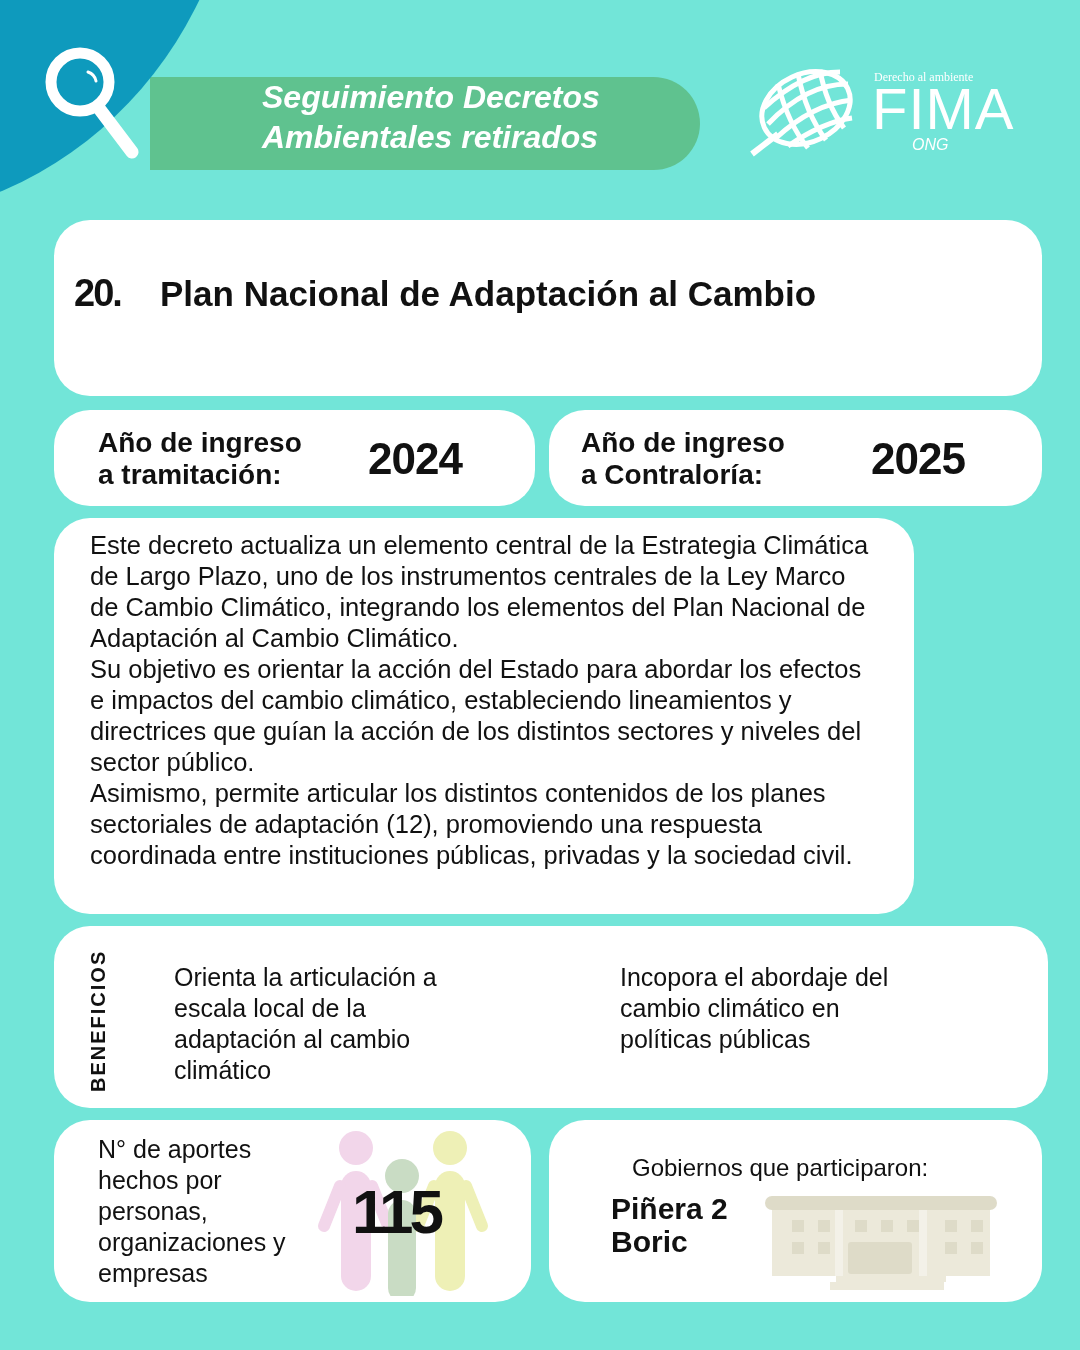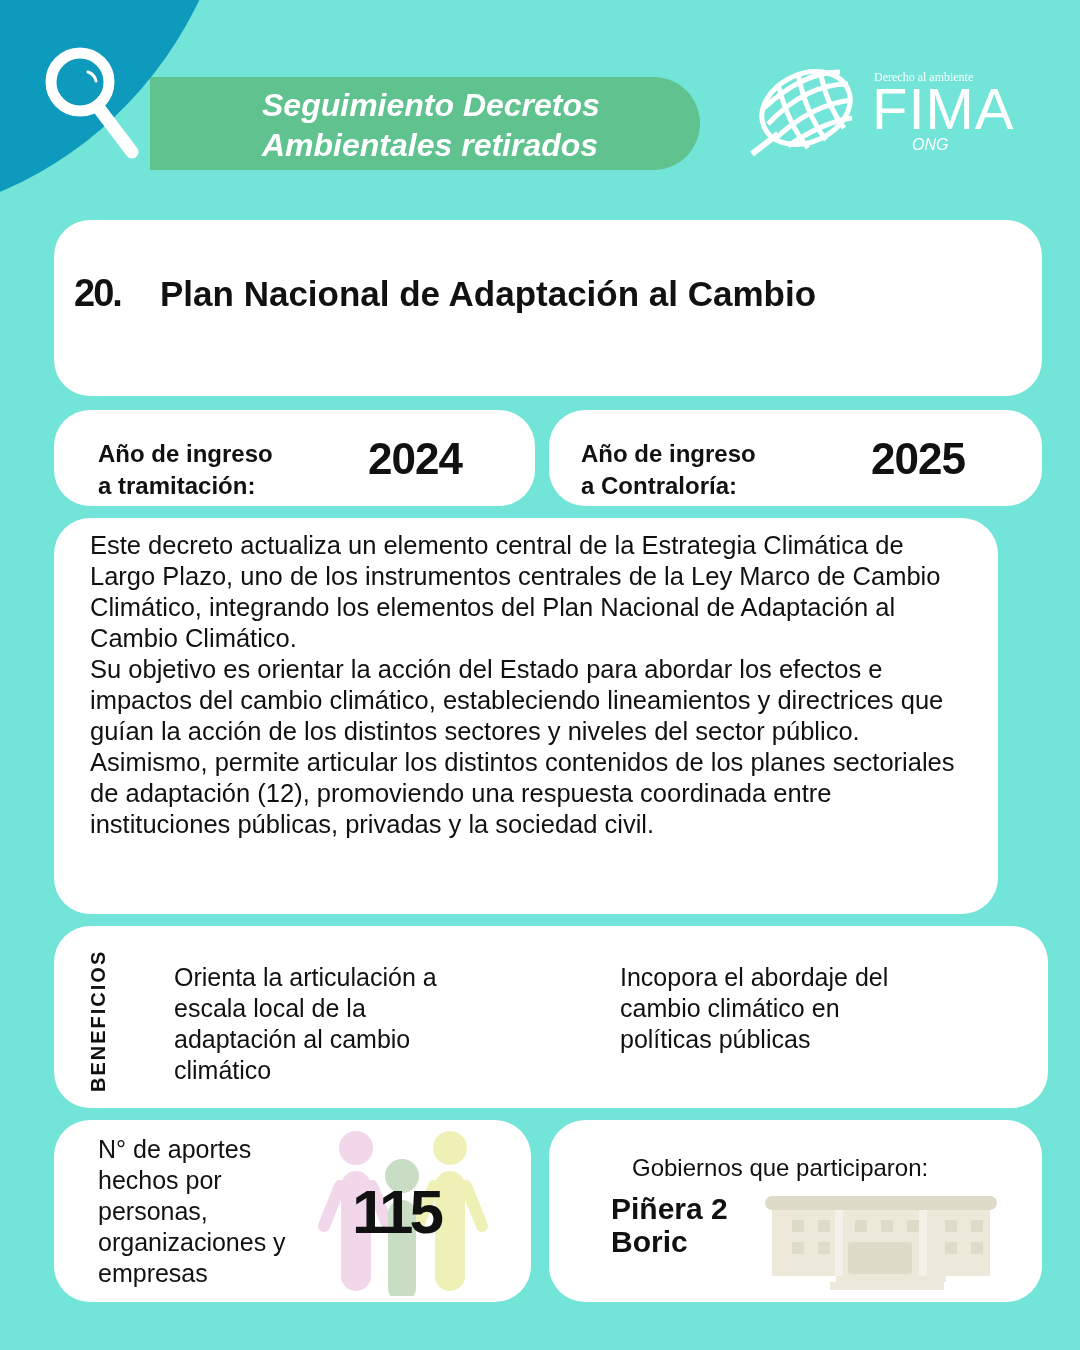--- a/index.html
+++ b/index.html
@@ -7,21 +7,21 @@
     body {
       background: #72e5d8;
       font-family: "Liberation Sans", "DejaVu Sans", sans-serif;
       color: #111;
       position: relative;
     }
     .search-icon { position: absolute; left: 44px; top: 44px; width: 100px; height: 116px; }
     .header-pill {
       position: absolute; left: 150px; top: 77px; width: 550px; height: 93px;
       background: #5fc28f; border-radius: 0 47px 47px 0;
-      padding-left: 112px; padding-top: 8px;
+      padding-left: 112px; 
       color: #fff; font-style: italic; font-weight: bold; font-size: 32px; line-height: 40px;
     }
     .corner-blob-front {
       position: absolute; left: -140px; top: -250px;
       width: 380px; height: 470px;
       background: #0e9abd;
       border-radius: 0 0 380px 0 / 0 0 400px 0;
       z-index: 1;
     }
     .search-icon { z-index: 2; }
@@ -31,27 +31,27 @@
     .logo-name { position: absolute; left: 124px; top: 20px; font-size: 58px; line-height: 54px; letter-spacing: 1px; }
     .logo-sub { position: absolute; left: 164px; top: 74px; font-size: 16px; font-style: italic; text-align: right; }
 
     .card { position: absolute; background: #fff; border-radius: 36px; }
     .title-card { left: 54px; top: 220px; width: 988px; height: 176px; }
     .title-num { position: absolute; left: 20px; top: 52px; font-size: 38px; font-weight: bold; letter-spacing: -2px; }
     .title-text { position: absolute; left: 106px; top: 52px; font-size: 35px; font-weight: bold; line-height: 44px; }
 
     .year-card-1 { left: 54px; top: 410px; width: 481px; height: 96px; }
     .year-card-2 { left: 549px; top: 410px; width: 493px; height: 96px; }
-    .year-label { position: absolute; left: 44px; top: 28px; font-size: 24px; font-weight: bold; line-height: 32px; }
+    .year-label { position: absolute; left: 44px; top: 17px; font-size: 28px; font-weight: bold; line-height: 32px; }
     .year-card-2 .year-label { left: 32px; }
     .year-value { position: absolute; top: 24px; font-size: 44px; font-weight: bold; letter-spacing: -1px; }
     .year-card-1 .year-value { left: 314px; }
     .year-card-2 .year-value { left: 322px; }
 
-    .desc-card { left: 54px; top: 518px; width: 944px; height: 396px; padding: 12px 36px 0 36px; }
+    .desc-card { left: 54px; top: 518px; width: 860px; height: 396px; padding: 12px 36px 0 36px; }
     .desc-card p { font-size: 25.5px; line-height: 31px; }
 
     .ben-card { left: 54px; top: 926px; width: 994px; height: 182px; }
     .ben-label {
       position: absolute; left: 33px; top: 166px;
       transform: rotate(-90deg); transform-origin: 0 0;
       font-size: 20px; font-weight: bold; letter-spacing: 2px;
     }
     .ben-item { position: absolute; top: 36px; font-size: 25px; line-height: 31px; }
     .ben-item-1 { left: 120px; width: 310px; }

